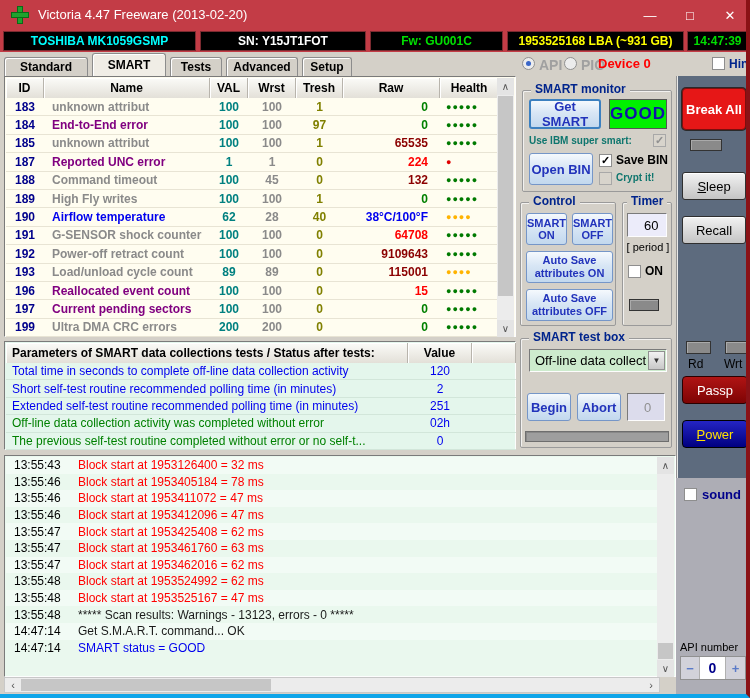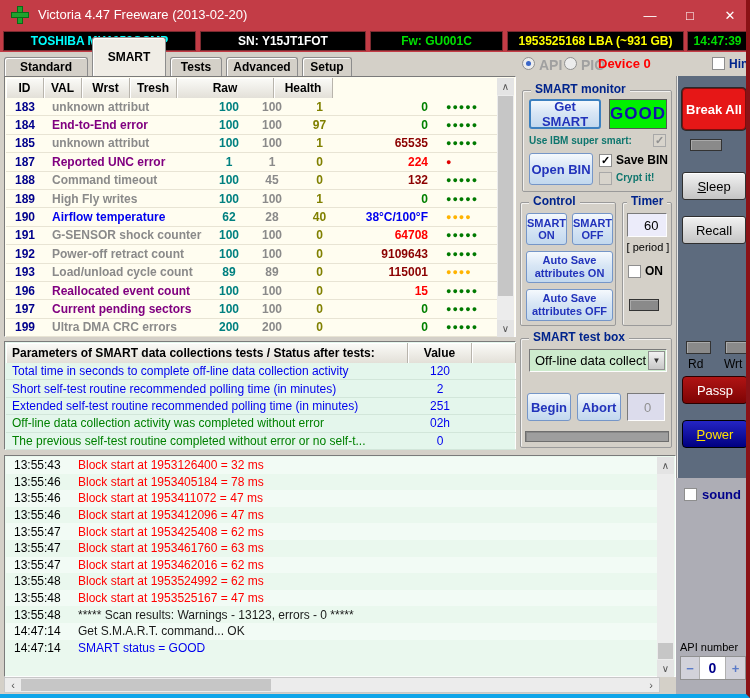--- a/index.html
+++ b/index.html
@@ -26,21 +26,21 @@
   .ibox.serial { left:200px; width:166px; color:#FFFFFF; }
   .ibox.fw     { left:370px; width:133px; color:#00E000; }
   .ibox.lba    { left:507px; width:177px; color:#FFFF00; }
   .ibox.clock  { left:687px; width:61px;  color:#00DD00; }
 
   
   .tabrow { position:absolute; left:0; top:52px; width:750px; height:24px; background:#D4D0C8; }
   .tab { position:absolute; bottom:0; height:19px; background:#D4D0C8; border:1px solid #8C8C8C; border-bottom:none;
          border-radius:3px 3px 0 0; display:flex; align-items:center; justify-content:center;
          font-size:12px; font-weight:bold; color:#000; box-shadow:inset 1px 1px 0 #FFF; }
-  .tab.active { height:39px; background:#F0EDE6; z-index:2; }
+  .tab.active { height:23px; background:#F0EDE6; z-index:2; }
   .t0 { left:4px;   width:84px; } .t1 { left:92px; width:74px; } .t2 { left:170px; width:52px; }
   .t3 { left:226px; width:72px; } .t4 { left:302px; width:50px; }
   .radio { position:absolute; width:13px; height:13px; border-radius:50%; background:#ECECEC; border:1px solid #909090; top:5px; }
   .radio .dot { position:absolute; left:3px; top:3px; width:5px; height:5px; border-radius:50%; background:#3A66C8; }
   .rlbl { position:absolute; top:5px; font-size:14px; font-weight:bold; color:#A0A0A0; }
   .device { position:absolute; left:598px; top:4px; font-size:13px; font-weight:bold; color:#FF0000; }
   .cb { width:13px; height:13px; background:#FFF; border:1px solid #8E8E8E; font-size:11px; line-height:11px;
         text-align:center; color:#000; font-weight:bold; }
   .hints-cb { position:absolute; left:712px; top:5px; }
   .hints-lbl { position:absolute; left:729px; top:5px; font-size:12px; font-weight:bold; color:#00248C; white-space:nowrap; }
@@ -179,20 +179,21 @@
     <div class="radio" style="left:564px;"></div>
     <div class="rlbl" style="left:581px;">PIO</div>
     <div class="device">Device 0</div>
     <div class="cb hints-cb"></div>
     <div class="hints-lbl">Hints</div>
   </div>
 
   <div class="attr-table sunken">
     <div class="a-head">
       <div class="hcell" style="width:38px">ID</div>
+      <div class="hcell" style="width:166px">Name</div>
       <div class="hcell" style="width:38px">VAL</div>
       <div class="hcell" style="width:48px">Wrst</div>
       <div class="hcell" style="width:47px">Tresh</div>
       <div class="hcell" style="width:97px">Raw</div>
       <div class="hcell" style="width:59px">Health</div>
     </div>
     <div class="a-body" id="attr-rows">
         <div class="a-row">
           <span class="c-id">183</span>
           <span class="c-name t-gray">unknown attribut</span>

